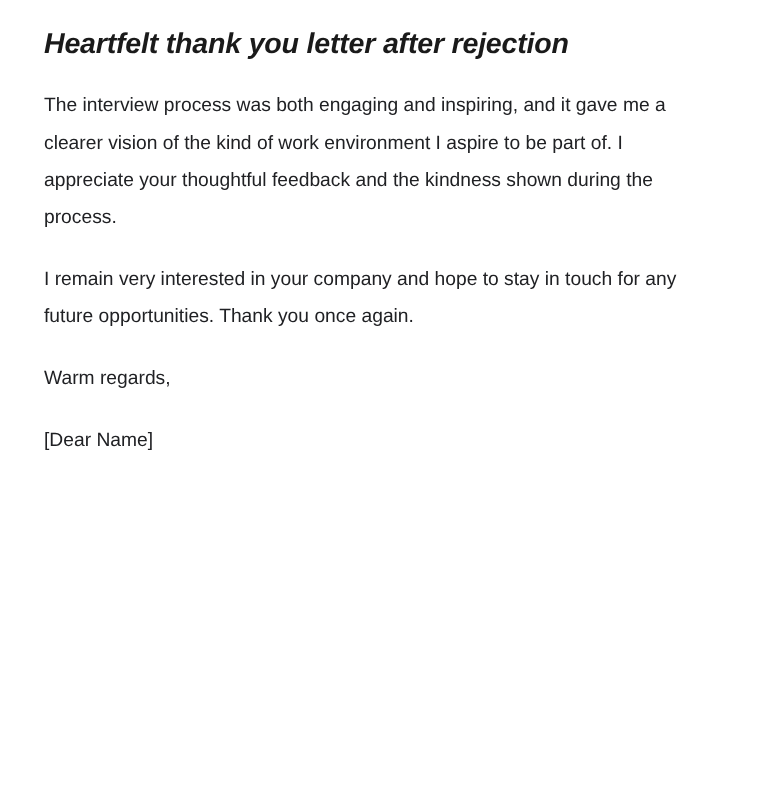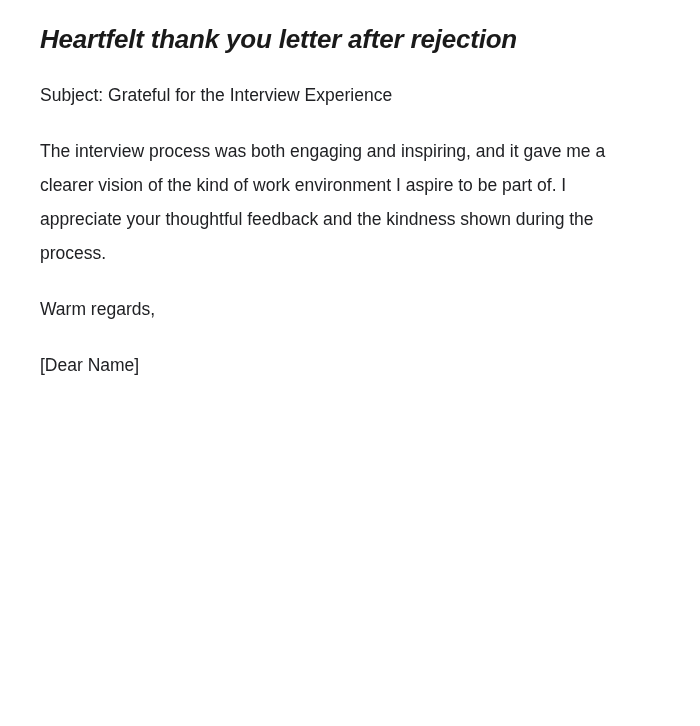--- a/index.html
+++ b/index.html
@@ -40,17 +40,17 @@
   .para:last-child {
     margin-bottom: 0;
   }
 </style>
 </head>
 <body>
 
 <div class="page">
   <h1 class="doc-title">Heartfelt thank you letter after rejection</h1>
 
-  <p class="para">Subject: Grateful for the Interview Experience</p>
   <p class="para">The interview process was both engaging and inspiring, and it gave me a clearer vision of the kind of work environment I aspire to be part of. I appreciate your thoughtful feedback and the kindness shown during the process.</p>
+  <p class="para">I remain very interested in your company and hope to stay in touch for any future opportunities. Thank you once again.</p>
   <p class="para">Warm regards,</p>
   <p class="para">[Dear Name]</p>
 </div>
 
 </body></html>

